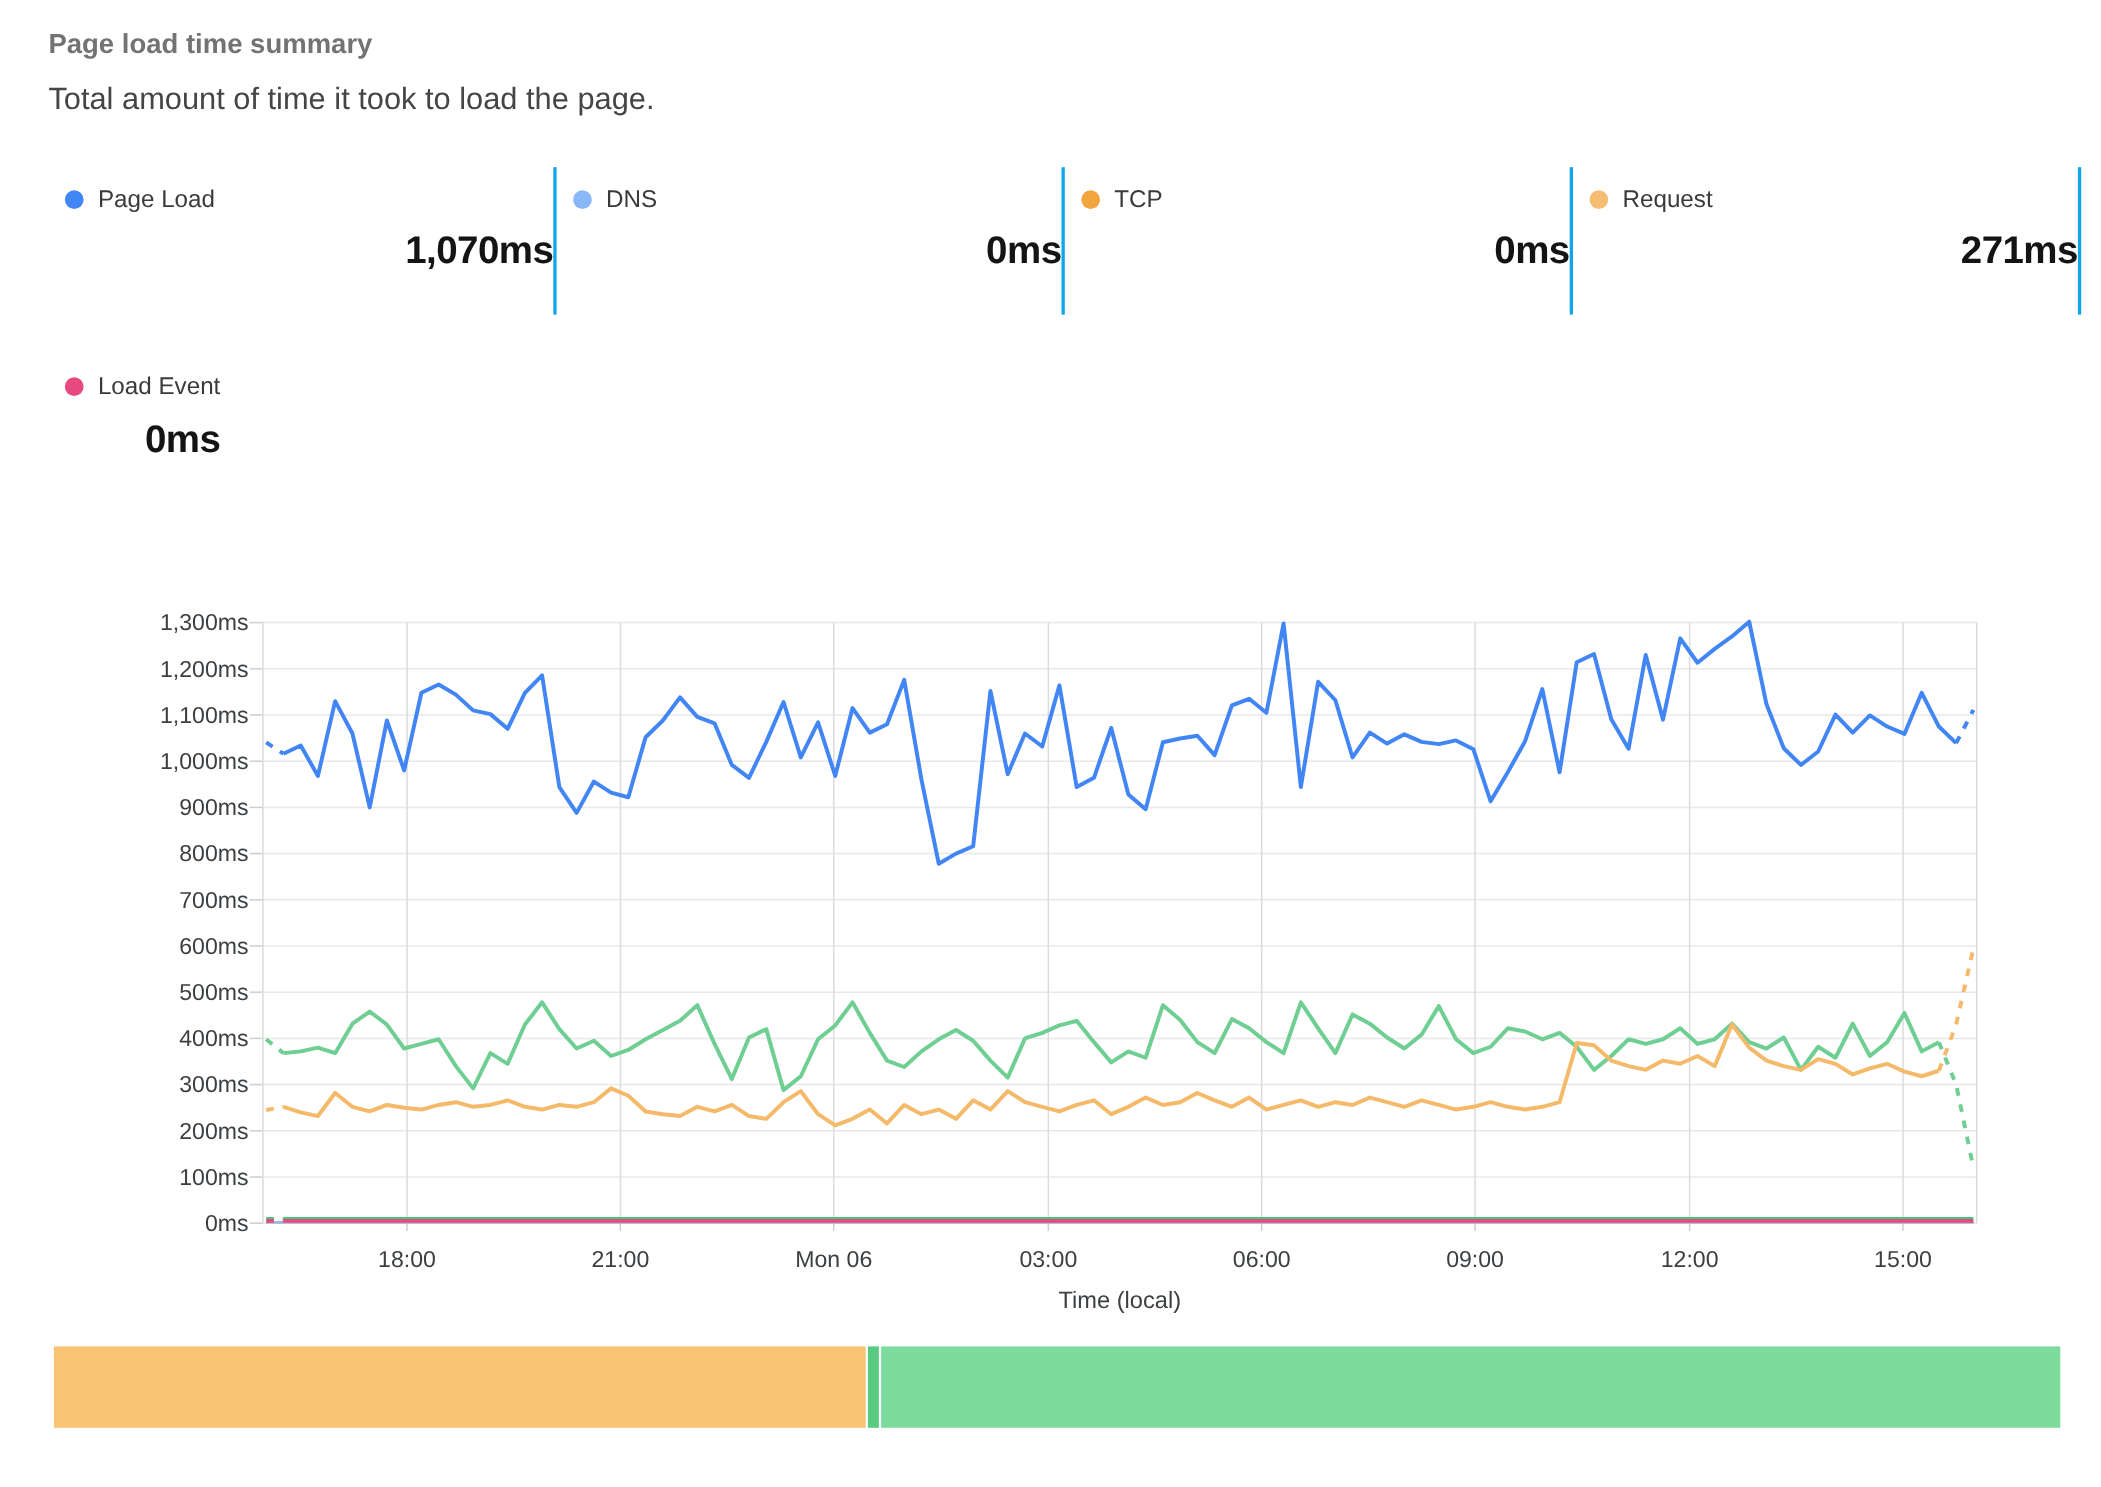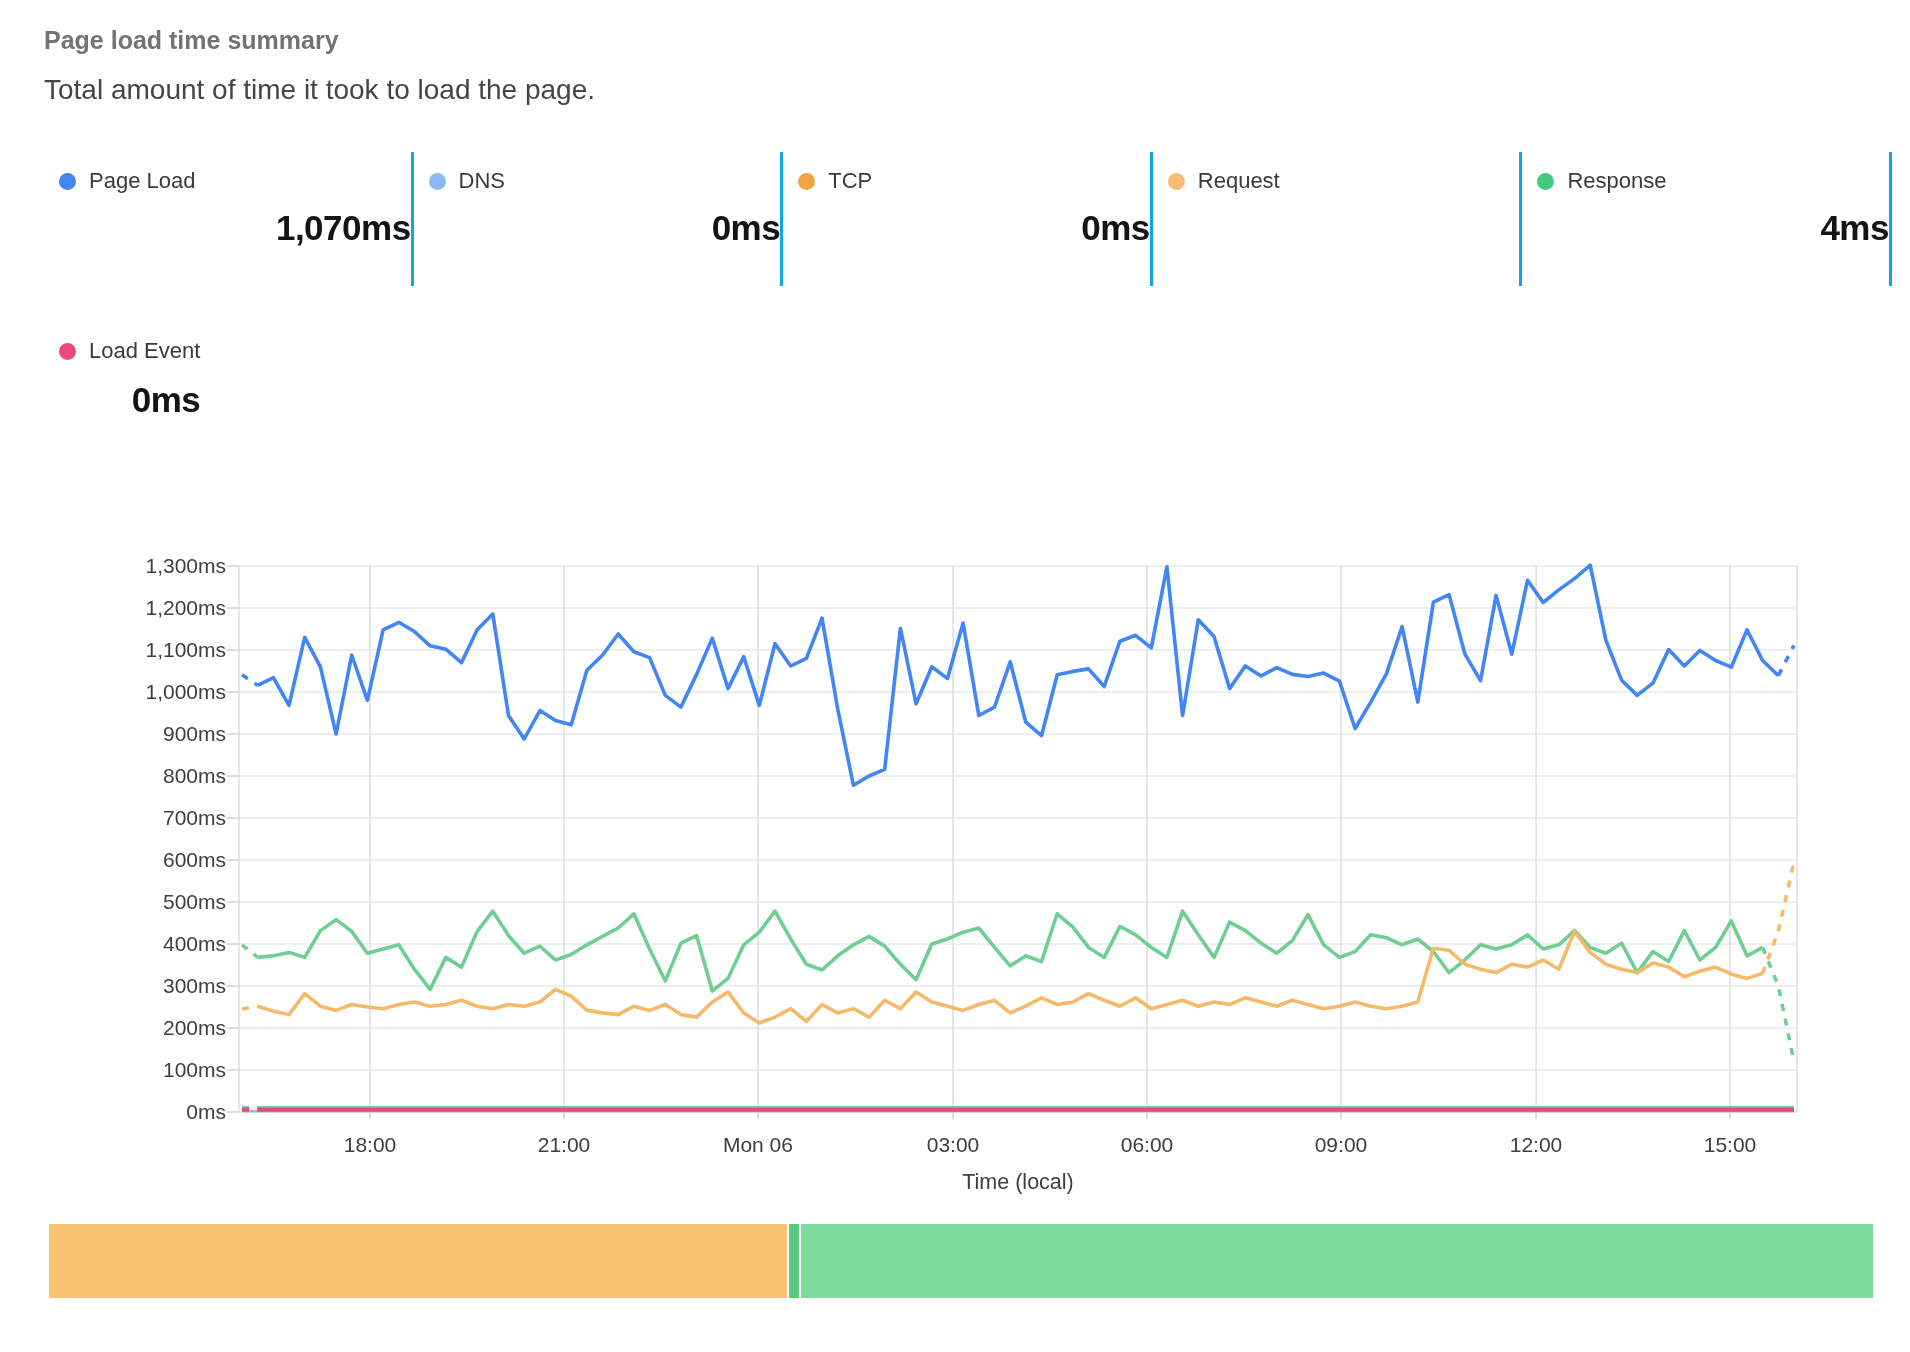--- a/index.html
+++ b/index.html
@@ -45,27 +45,21 @@
           <span class="dot" style="background: rgb(242, 165, 60);"></span>
           <span class="mlabel">TCP</span>
         </div>
       <div class="mvalue">0ms</div>
     </div>
     <div class="metric">
       <div class="mhead">
           <span class="dot" style="background: rgb(246, 189, 114);"></span>
           <span class="mlabel">Request</span>
         </div>
-    </div>
-    <div class="metric">
-      <div class="mhead">
-          <span class="dot" style="background: rgb(65, 201, 125);"></span>
-          <span class="mlabel">Response</span>
-        </div>
-      <div class="mvalue">4ms</div>
+      <div class="mvalue">271ms</div>
     </div>
   </div>
 
   <div class="metric-solo">
     <div class="mhead">
         <span class="dot" style="background: rgb(232, 73, 127);"></span>
         <span class="mlabel">Load Event</span>
       </div>
     <div class="mvalue">0ms</div>
   </div>

